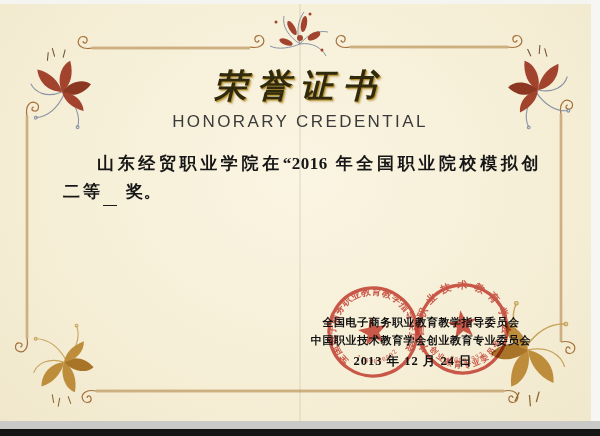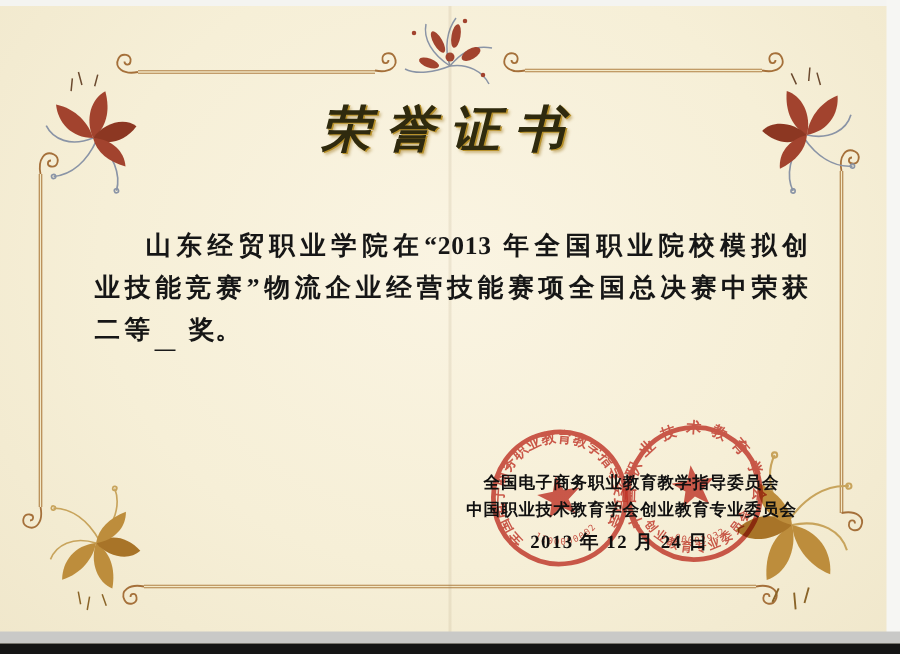--- a/index.html
+++ b/index.html
@@ -180,24 +180,24 @@
       <path id="arcR1" d="M -33 22 A 40 40 0 1 1 33 22" fill="none"></path>
       <text class="stamp-ring-text2"><textPath href="#arcR1" startOffset="50%" text-anchor="middle">中国职业技术教育学会</textPath></text>
       <path id="arcR2" d="M -36 14 A 38.6 38.6 0 0 0 36 14" fill="none"></path>
       <text class="stamp-inner-text"><textPath href="#arcR2" startOffset="50%" text-anchor="middle">创业教育专业委员会</textPath></text>
       <path id="arcR3" d="M -18 28 A 33.3 33.3 0 0 0 18 28" fill="none"></path>
       <text class="stamp-code"><textPath href="#arcR3" startOffset="50%" text-anchor="middle">0000029328</textPath></text>
     </g>
   </svg>
 
   <div class="title">荣誉证书</div>
+  <div class="subtitle">HONORARY CREDENTIAL</div>
 
   <div class="body-text">
-    <div class="bline jline ind1"><span class="ul">山东经贸职业学院</span><span>在“2013 年全国职业院校模拟创</span></div>
-    <div class="bline jline"><span>业技能竞赛”物流企业经营技能赛项</span><span class="ul">全国总决赛</span><span>中荣获</span></div>
+    <div class="bline jline ind1"><span class="ul">山东经贸职业学院</span><span>在“2016 年全国职业院校模拟创</span></div>
     <div class="bline"><span class="ul hand">二等</span><span class="ul-ext"></span><span class="award-suffix">奖。</span></div>
   </div>
 
   <div class="footer">
     <div>全国电子商务职业教育教学指导委员会</div>
     <div>中国职业技术教育学会创业教育专业委员会</div>
     <div class="date">2013 年 12 月 24 日</div>
   </div>
 
   <div class="scan-top"></div>

